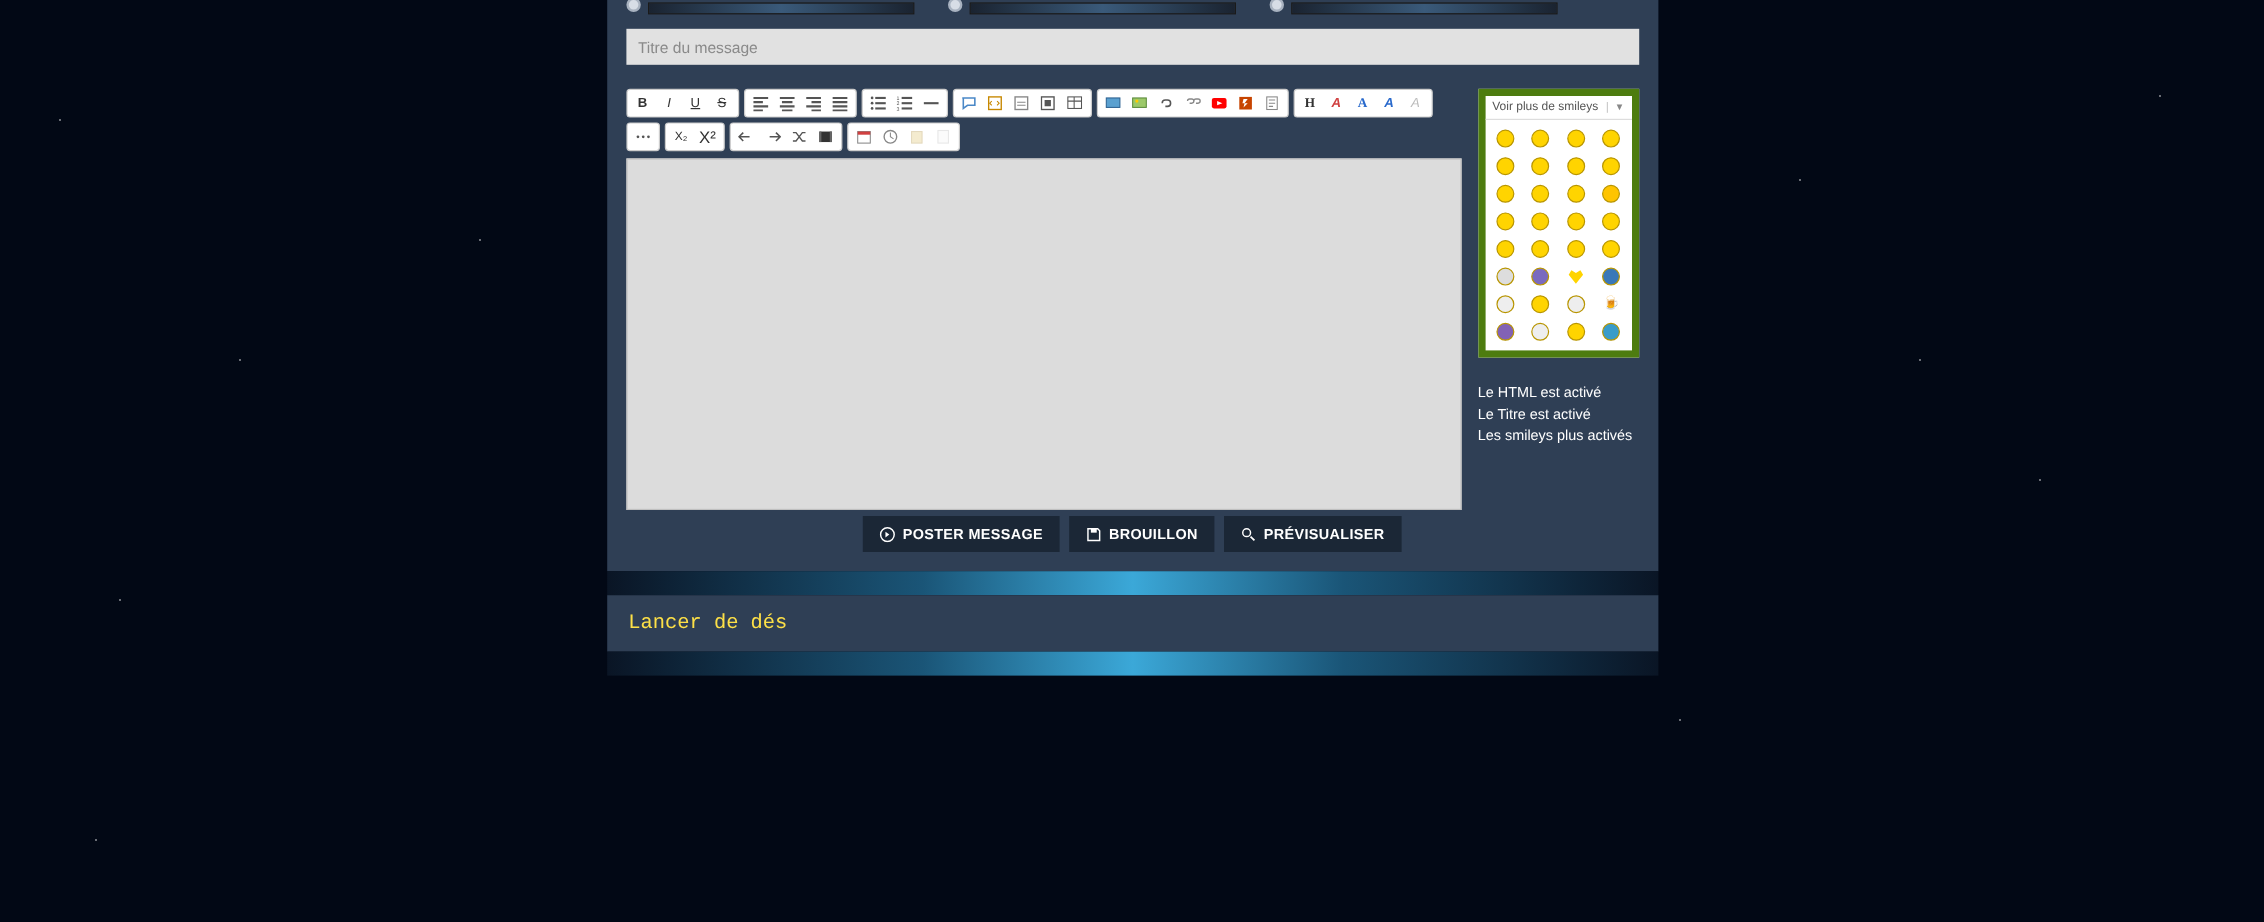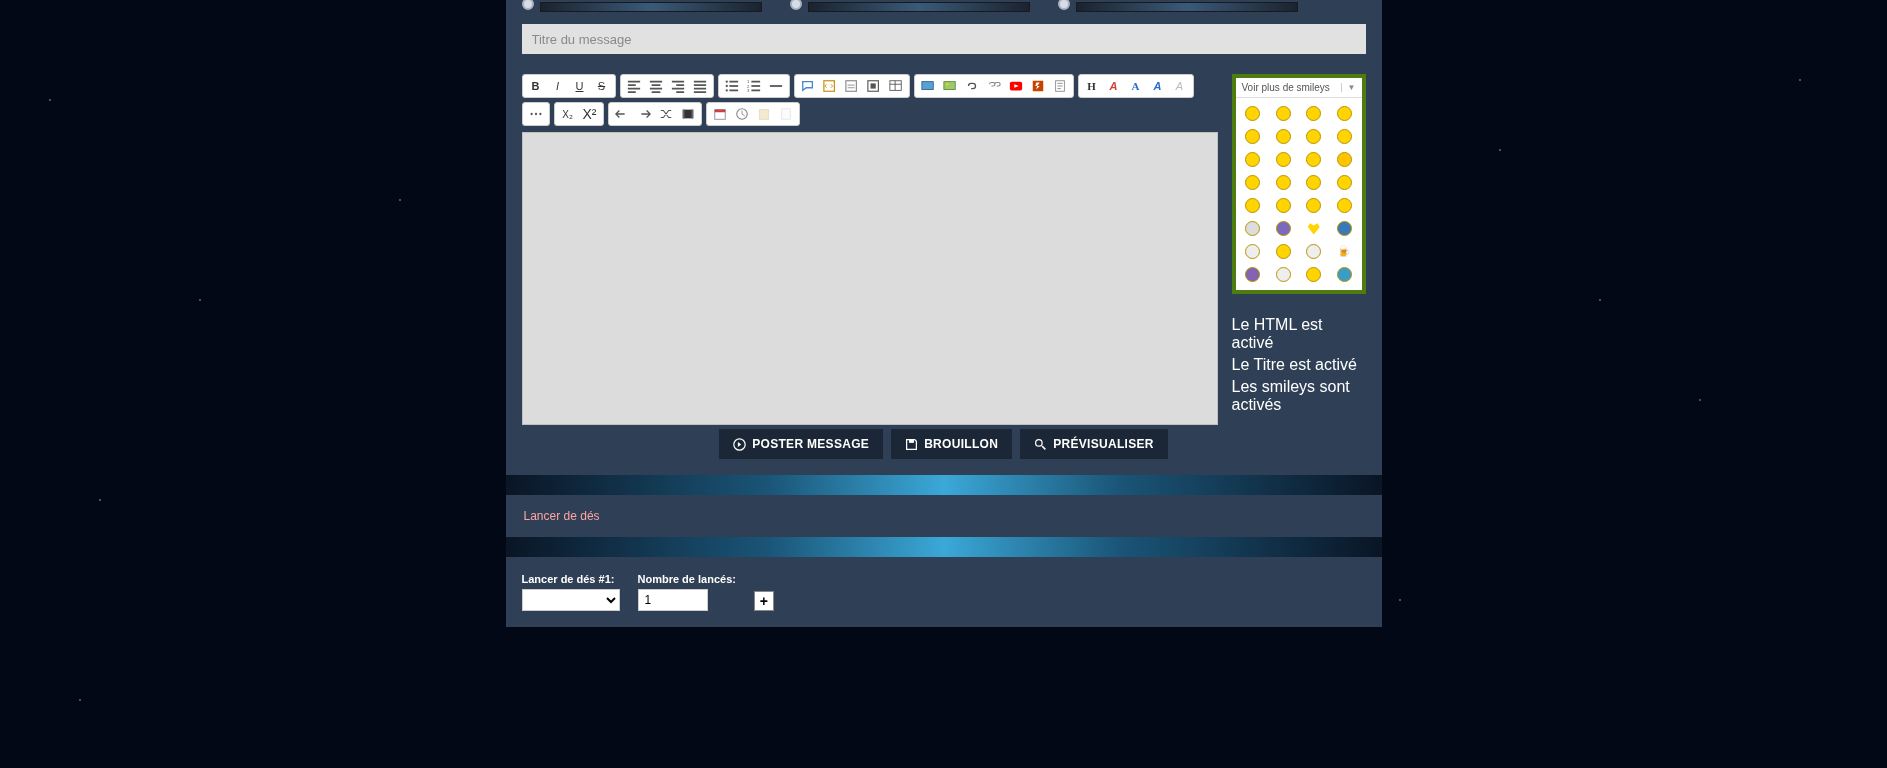--- a/index.html
+++ b/index.html
@@ -101,21 +101,21 @@
 .editor-area {
   width: 100%;
   height: 293px;
   background: #dcdcdc;
   border: 1px solid #c0c0c0;
   resize: none;
 }
 
 .smiley-box {
   background: #fff;
-  border: 4px solid #4d7c0f;
+  border: 6px solid #4d7c0f;
 }
 .smiley-head {
   display: flex;
   justify-content: space-between;
   align-items: center;
   padding: 4px 6px;
   border-bottom: 1px solid #ddd;
   font-size: 10px;
   color: #555;
 }
@@ -140,21 +140,21 @@
   border: 1px solid #b89500;
   font-size: 9px;
   display: flex;
   align-items: center;
   justify-content: center;
   line-height: 1;
 }
 .status-lines {
   margin-top: 22px;
   color: #fff;
-  font-size: 16px;
+  font-size: 12px;
 }
 .status-lines div { margin-bottom: 4px; }
 
 .action-row {
   display: flex;
   justify-content: center;
   gap: 8px;
   margin-top: 0;
 }
 .btn {
@@ -175,23 +175,24 @@
 
 .divider-img {
   height: 20px;
   width: 876px;
   margin: 0 auto;
   background: linear-gradient(90deg, #0a1525 0%, #1a5577 30%, #3ba8d8 50%, #1a5577 70%, #0a1525 100%);
 }
 
 .section-head {
   background: #2f3f55;
-  color: #fca5a5;
+  color: #fde047;
   padding: 14px 18px;
-  font-size: 12px;
+  font-size: 17px;
+  font-family: Liberation Mono, monospace;
 }
 
 .dice-panel {
   background: #2f3f55;
   padding: 16px;
 }
 .dice-row {
   display: flex;
   gap: 18px;
   align-items: flex-end;
@@ -522,21 +523,21 @@
             <span class="sm" style="background:#8262b5"></span>
             <span class="sm" style="background:#eee"></span>
             <span class="sm"></span>
             <span class="sm" style="background:#3a9cc9"></span>
           </div>
         </div>
 
         <div class="status-lines">
           <div>Le HTML est activé</div>
           <div>Le Titre est activé</div>
-          <div>Les smileys sont activés</div>
+          <div>Les smileys plus activés</div>
         </div>
       </div>
     </div>
 
     <div class="action-row">
       <button class="btn">
         <svg viewBox="0 0 16 16">
             <circle cx="8" cy="8" r="7" fill="none" stroke="#fff" stroke-width="1.5"></circle>
             <path d="M6 5l4 3-4 3z" fill="#fff"></path>
           </svg>
@@ -560,26 +561,13 @@
   </div>
 
   <div class="divider-img"></div>
 
   <div class="section-head">
     <span>Lancer de dés</span>
   </div>
 
   <div class="divider-img"></div>
 
-  <div class="dice-panel">
-    <div class="dice-row">
-      <div class="dice-field">
-        <label>Lancer de dés #1:</label>
-        <select class="dice-select"><option></option></select>
-      </div>
-      <div class="dice-field">
-        <label>Nombre de lancés:</label>
-        <input class="dice-num" value="1" style="">
-      </div>
-      <button class="plusbtn">+</button>
-    </div>
-  </div>
 </div>
 
 </body></html>

